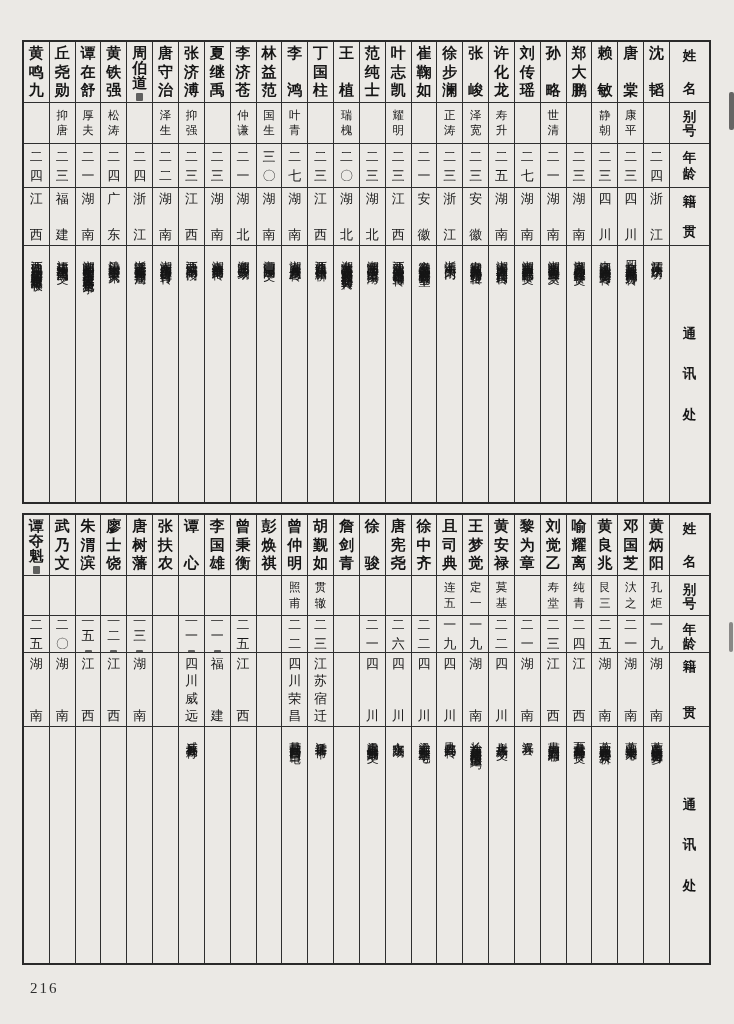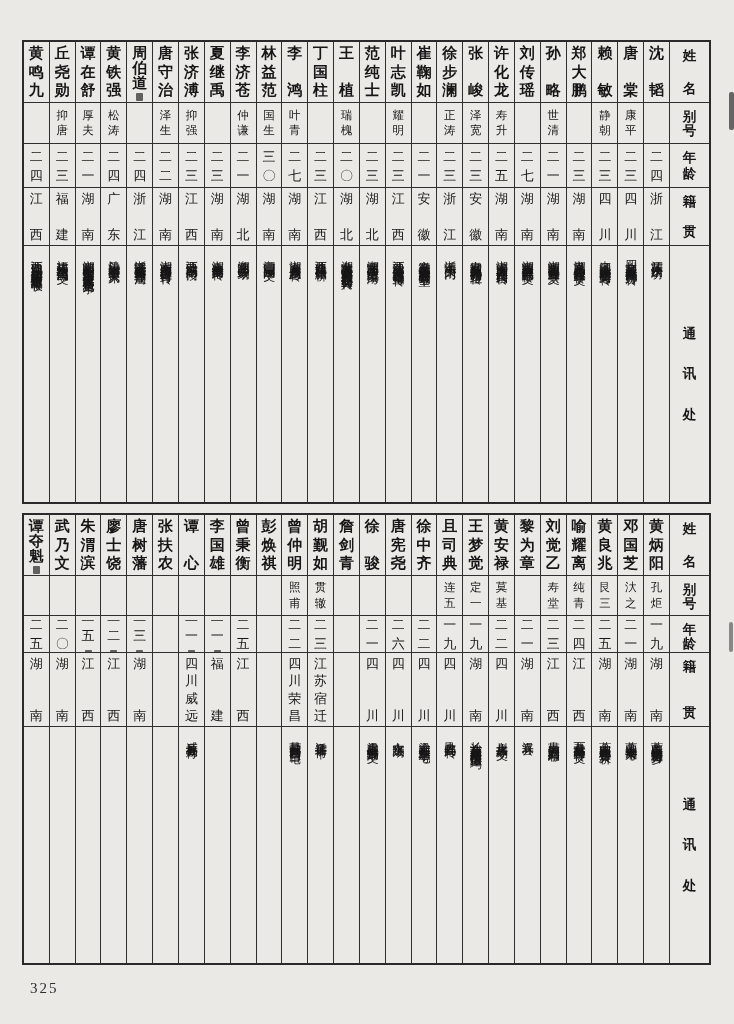--- a/index.html
+++ b/index.html
@@ -1034,16 +1034,16 @@
           <span class="ch">二</span>
           <span class="ch">五</span>
         </div>
         <div class="cell c-origin">
           <span class="ch">湖</span>
           <span class="ch">南</span>
         </div>
         <div class="cell c-addr vcell"><span></span></div>
       </div>
     </div>
-  <div class="page-number">325</div>
+  <div class="page-number">216</div>
   <div class="artifact" id="artifact-1"></div>
   <div class="artifact" id="artifact-2"></div>
 </div>
 
 </body></html>

